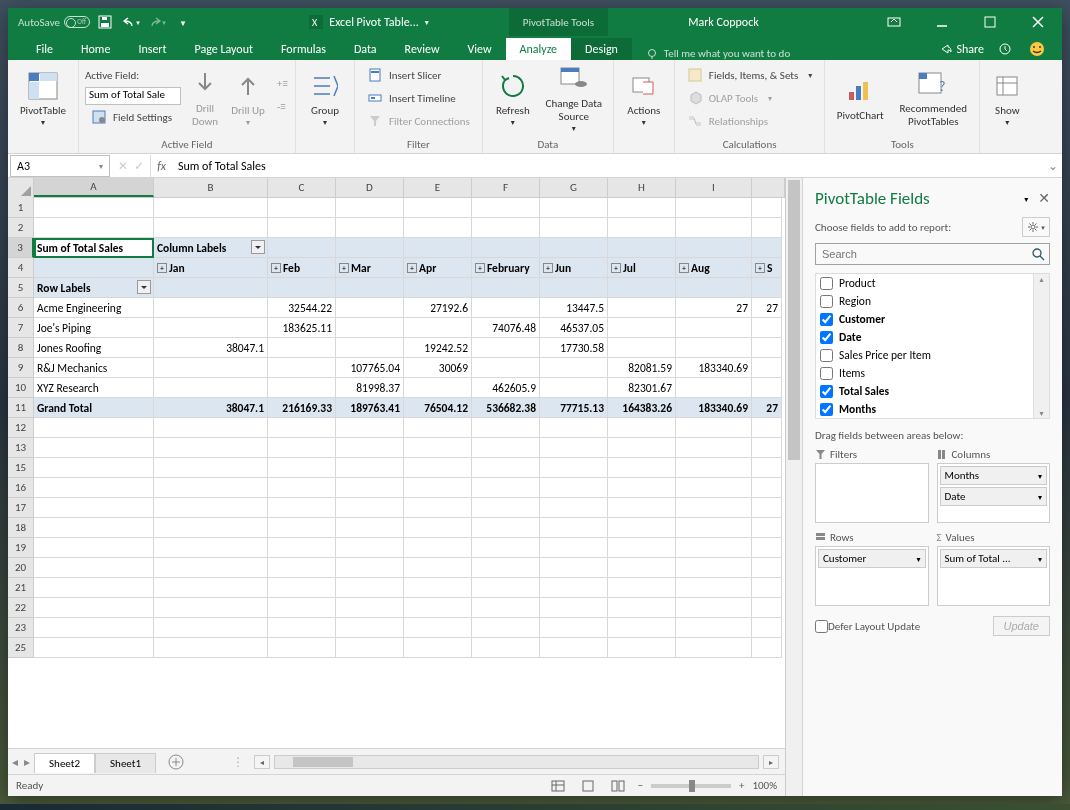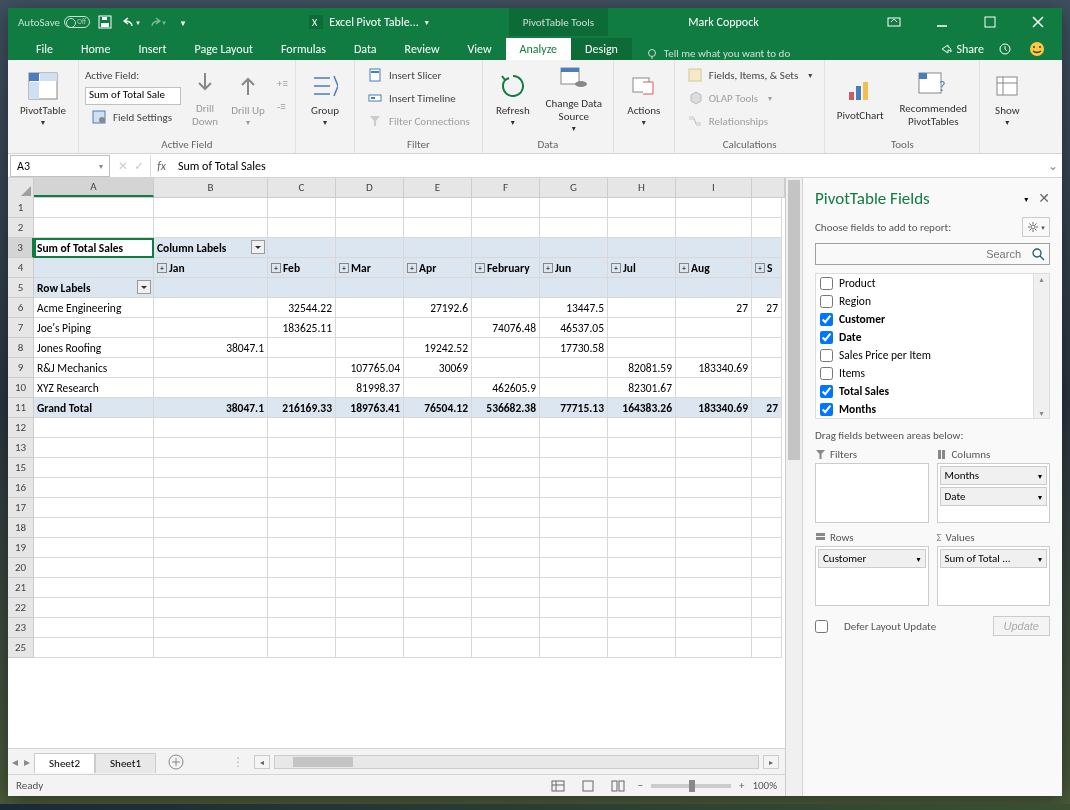--- a/index.html
+++ b/index.html
@@ -91,21 +91,21 @@
 .zoom-track { width:80px; height:4px; background:#ccc; position:relative; }
 .zoom-handle { position:absolute; left:38px; top:-4px; width:6px; height:12px; background:#888; }
 
 .taskpane { width:260px; background:#f9f9f9; border-left:1px solid #d4d4d4; display:flex; flex-direction:column; padding:10px 12px; }
 .tp-title { display:flex; align-items:center; justify-content:space-between; margin-bottom:8px; }
 .tp-title h2 { font-size:17px; font-weight:normal; color:#107c41; }
 .tp-close { cursor:pointer; color:#666; font-size:14px; }
 .tp-sub { font-size:11px; color:#555; margin-bottom:6px; display:flex; align-items:center; justify-content:space-between; }
 .gear-btn { width:28px; height:20px; border:1px solid #ccc; display:flex; align-items:center; justify-content:center; gap:2px; cursor:pointer; }
 .search-box { display:flex; border:1px solid #a0a0a0; height:22px; margin-bottom:8px; }
-.search-box input { flex:1; border:none; padding:0 6px; font-size:11px; outline:none; background:transparent;text-align:right; }
+.search-box input { flex:1; border:none; padding:0 6px; font-size:11px; outline:none; background:transparent; }
 .search-ico { width:22px; display:flex; align-items:center; justify-content:center; color:#355; cursor:pointer; }
 .field-list { border:1px solid #ddd; height:146px; overflow-y:auto; background:#fff; }
 .fl-row { display:flex; align-items:center; gap:6px; padding:2px 4px; font-size:11.5px; cursor:pointer; }
 .fl-row input { margin:0; }
 .fl-row.bold { font-weight:bold; }
 .drag-lbl { font-size:11px; color:#555; margin:10px 0 6px; }
 .areas { display:grid; grid-template-columns:1fr 1fr; grid-template-rows:auto auto; gap:8px; }
 .area-box { display:flex; flex-direction:column; }
 .area-hdr { font-size:11px; color:#555; display:flex; align-items:center; gap:4px; margin-bottom:2px; }
 .area-body { border:1px solid #ccc; background:#fff; min-height:60px; padding:2px; display:flex; flex-direction:column; gap:2px; }
@@ -992,21 +992,21 @@
             </div>
           <div class="area-body" id="val-area">
               <div class="area-item">
                 <span>Sum of Total ...</span>
                 <span style="font-size:8px">▾</span>
               </div>
             </div>
         </div>
       </div>
       <div class="defer-row">
-        <label style="display:flex;align-items:center;gap:16px">
+        <label style="display:flex;align-items:center;gap:0">
             <input type="checkbox" style="">
             <span>Defer Layout Update</span>
           </label>
         <button class="update-btn">Update</button>
       </div>
     </div>
   </div>
 </div>
 <div class="taskbar"></div>
 

